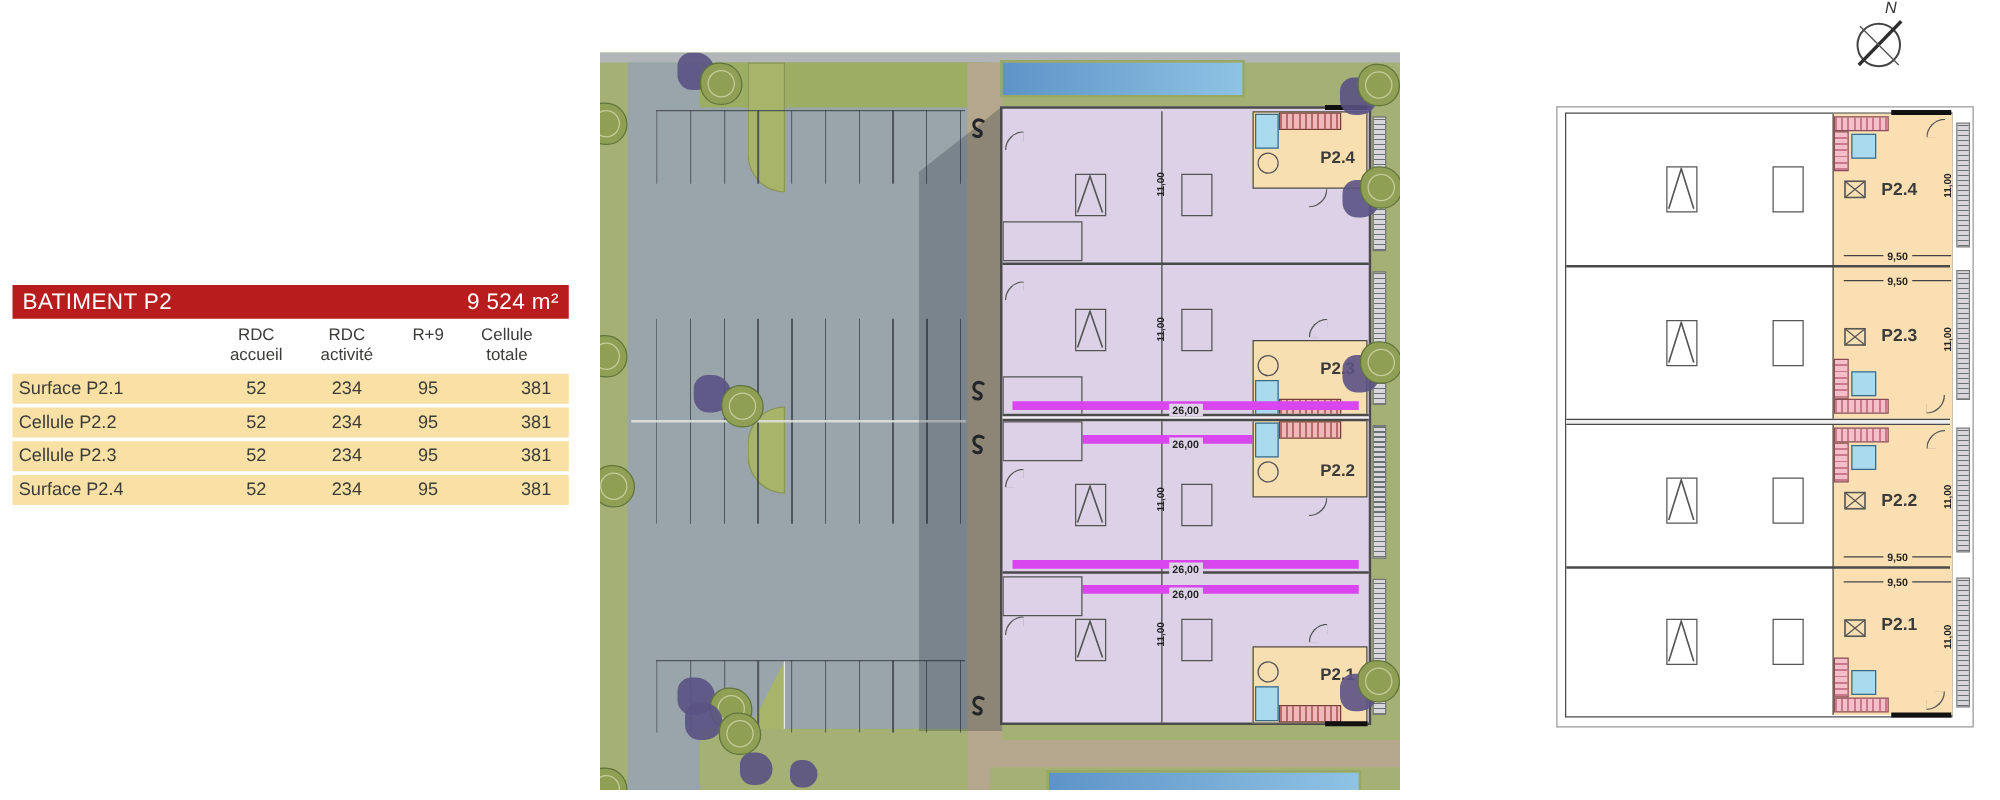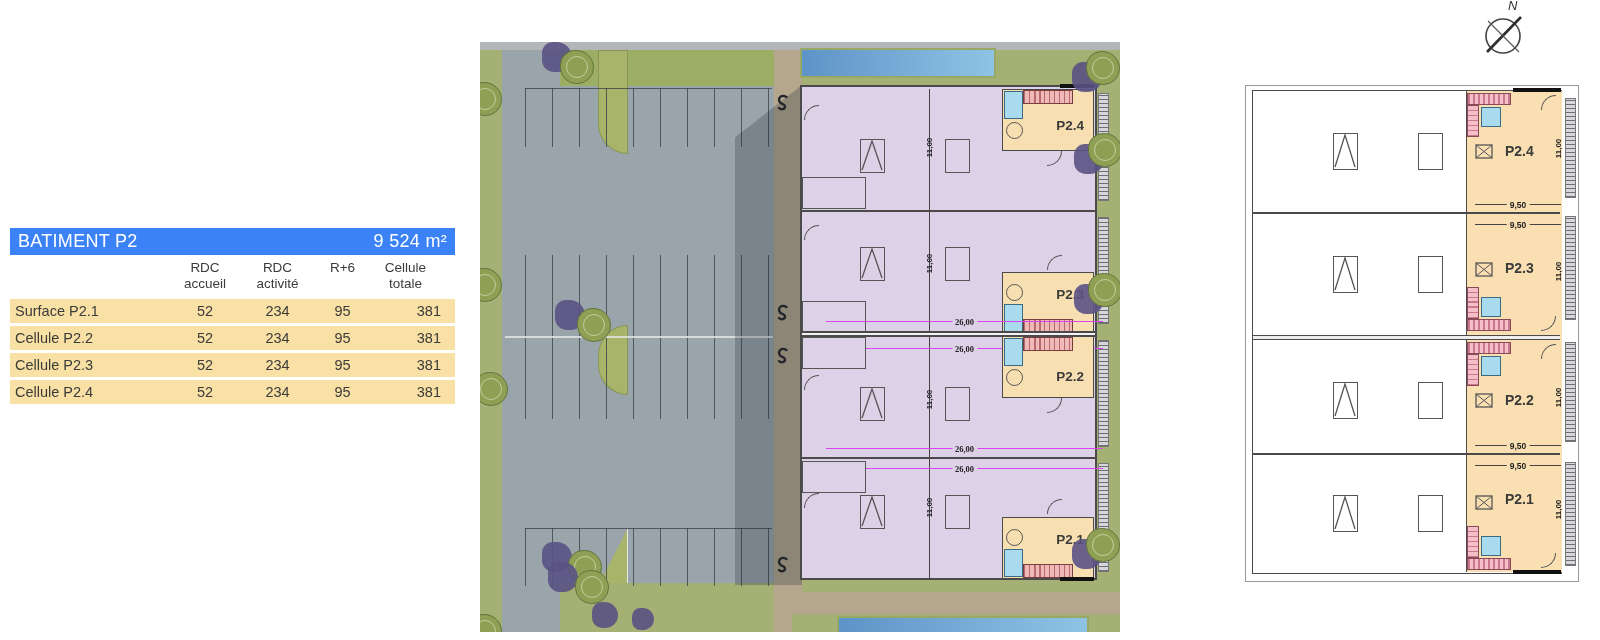--- a/index.html
+++ b/index.html
@@ -3,21 +3,21 @@
 <meta charset="utf-8">
 <style>
   html,body{margin:0;padding:0;background:#fff;}
   #stage{position:relative;width:1600px;height:640px;background:#ffffff;overflow:hidden;
          font-family:"Liberation Sans","DejaVu Sans",sans-serif;color:#3b3b3a;}
   .abs{position:absolute;}
 
   
   .tbl{left:10px;top:228px;width:445px;}
   .tbl-header{display:flex;justify-content:space-between;align-items:center;
-              background:#3b82f6;color:#fff;height:27px;padding:0 8px;box-sizing:border-box;
+              background:#b91c1c;color:#fff;height:27px;padding:0 8px;box-sizing:border-box;
               font-size:18px;letter-spacing:.3px;}
   .tbl-cols{display:flex;padding:5px 0 4px 0;font-size:13.5px;line-height:1.2;}
   .tbl-cols span{white-space:pre-line;text-align:center;}
   .tbl-row{display:flex;background:#F9E0A4;height:24px;align-items:center;
            margin-top:3px;font-size:14.5px;}
   .c-label{width:160px;text-align:left;padding-left:5px;box-sizing:border-box;}
   .c1{width:70px;text-align:center;}
   .c2{width:75px;text-align:center;}
   .c3{width:55px;text-align:center;}
   .c4{width:85px;text-align:right;padding-right:14px;box-sizing:border-box;}
@@ -51,21 +51,21 @@
   .picto{width:13px;height:17px;}
 
   
   .bld{left:320px;top:43px;width:297px;height:495px;background:#DCD1E6;
        border:2px solid #4a4a4a;box-sizing:border-box;}
   .m-cell{position:absolute;left:0;width:293px;height:124px;}
   .wall-s{position:absolute;left:0;width:293px;height:2px;background:#4a4a4a;}
   .wall-d{position:absolute;left:0;width:293px;height:6px;background:#f3f1f5;
           border-top:2px solid #4a4a4a;border-bottom:2px solid #4a4a4a;box-sizing:border-box;}
   .vest{position:absolute;border:1px solid #555;background:#DCD1E6;width:62px;height:30px;left:0;}
-  .dimline-h{position:absolute;left:24px;width:277px;height:0;border-top:1px solid #d946ef;font-family:Liberation Serif, serif;}
+  .dimline-h{position:absolute;left:8px;width:277px;height:0;border-top:7px solid #d946ef;}
   .dimline-h .dlab{position:absolute;left:50%;top:0;transform:translate(-50%,-50%);
         background:#DCD1E6;padding:0 3px;font-size:8.5px;font-weight:bold;color:#222;}
   .dimline-v{position:absolute;left:127px;top:2px;width:0;height:489px;border-left:1px solid #444;}
   .dim-v{position:absolute;width:34px;text-align:center;font-size:8px;font-weight:bold;color:#222;
          transform:rotate(-90deg);background:transparent;}
   .sym{position:absolute;border:1.5px solid #555;background:transparent;box-sizing:border-box;}
   .sym svg{display:block;}
   .accueil{position:absolute;left:200px;width:92px;height:62px;background:#F7DFB2;
            border:1.5px solid #4a4a4a;box-sizing:border-box;}
   .stair{position:absolute;left:20px;width:50px;height:14px;
@@ -132,21 +132,21 @@
     <div class="tbl-header">
       <span>BATIMENT P2</span>
       <span>9 524 m²</span>
     </div>
     <div class="tbl-cols">
       <span class="c-label"></span>
       <span class="c1">RDC
 accueil</span>
       <span class="c2">RDC
 activité</span>
-      <span class="c3">R+6</span>
+      <span class="c3">R+9</span>
       <span class="c4">Cellule
 totale</span>
     </div>
     <div class="tbl-row">
       <span class="c-label">Surface P2.1</span>
       <span class="c1">52</span>
       <span class="c2">234</span>
       <span class="c3">95</span>
       <span class="c4">381</span>
     </div>
@@ -158,21 +158,21 @@
       <span class="c4">381</span>
     </div>
     <div class="tbl-row">
       <span class="c-label">Cellule P2.3</span>
       <span class="c1">52</span>
       <span class="c2">234</span>
       <span class="c3">95</span>
       <span class="c4">381</span>
     </div>
     <div class="tbl-row">
-      <span class="c-label">Cellule P2.4</span>
+      <span class="c-label">Surface P2.4</span>
       <span class="c1">52</span>
       <span class="c2">234</span>
       <span class="c3">95</span>
       <span class="c4">381</span>
     </div>
   </div>
 
   <div class="abs site">
     <div class="abs sidewalk"></div>
     <div class="abs road"></div>

